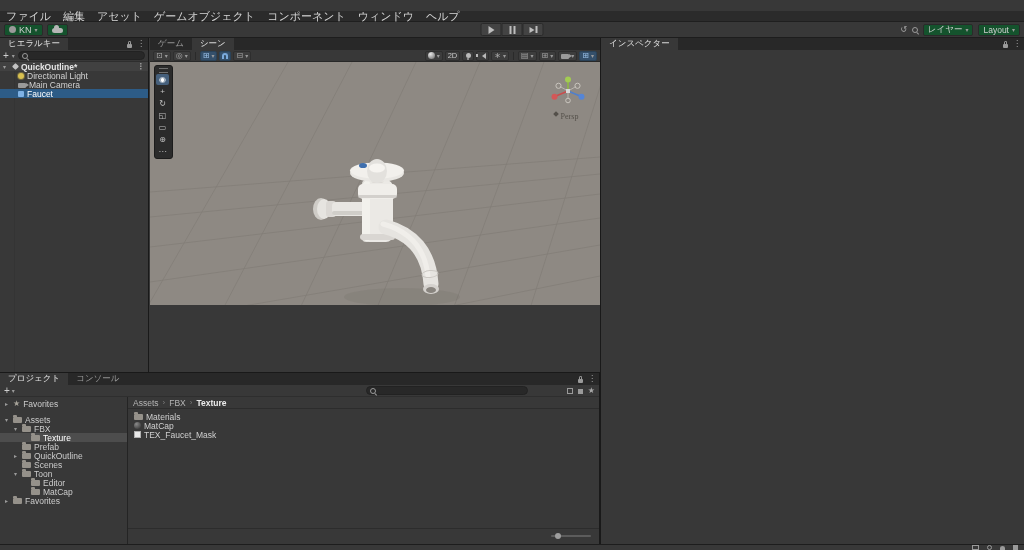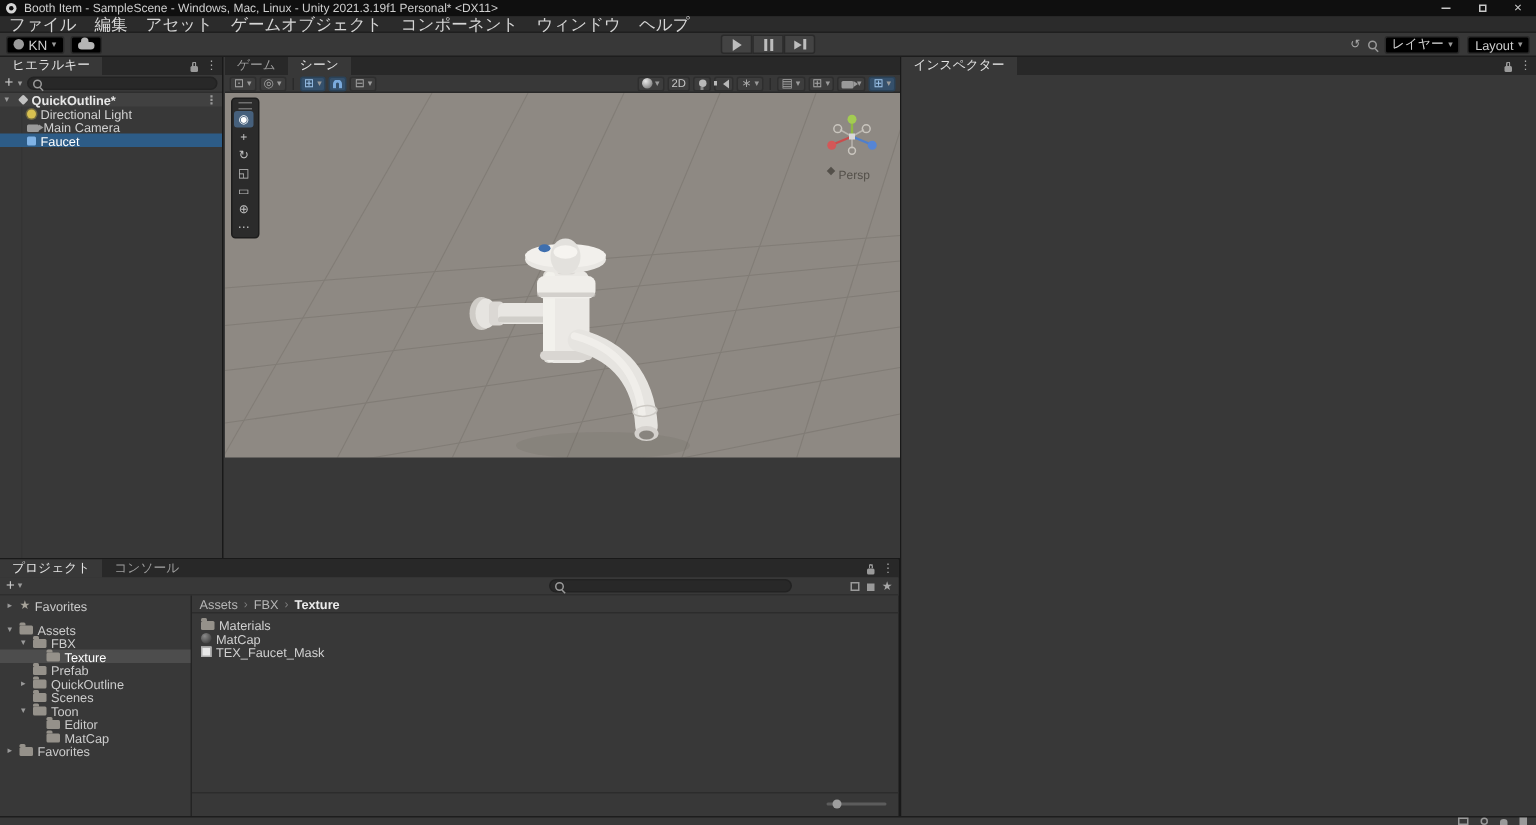--- a/index.html
+++ b/index.html
@@ -16,21 +16,21 @@
   .wc-min{width:6px;height:1px;background:#c8c8c8;}
   .wc-max{width:5px;height:5px;border:1px solid #c8c8c8;box-sizing:border-box;}
   .wc-close{font-size:9px;color:#c8c8c8;line-height:1;}
   
   .menubar{position:absolute;left:0;top:11px;width:1024px;height:11px;background:#2b2b2b;border-bottom:1px solid #1f1f1f;
            box-sizing:border-box;display:flex;align-items:center;}
   .menu-item{padding:0 6px;font-size:11px;color:#d6d6d6;}
   
   .toolbar{position:absolute;left:0;top:22px;width:1024px;height:16px;background:#383838;border-bottom:1px solid #1d1d1d;box-sizing:border-box;}
   .tb-left{position:absolute;left:4px;top:1px;height:13px;display:flex;align-items:center;gap:4px;}
-  .btnish{display:flex;align-items:center;gap:3px;background:#000000;border:1px solid #2a2a2a;border-radius:2px;height:12px;padding:4px 4px;box-sizing:border-box;}
+  .btnish{display:flex;align-items:center;gap:3px;background:#14532d;border:1px solid #2a2a2a;border-radius:2px;height:12px;padding:4px 4px;box-sizing:border-box;}
   .tb-center{position:absolute;left:50%;top:1px;transform:translateX(-50%);display:flex;}
   .tb-btn{width:21px;height:13px;background:#434343;border:1px solid #2a2a2a;display:flex;align-items:center;justify-content:center;box-sizing:border-box;}
   .tb-btn:first-child{border-radius:2px 0 0 2px;}
   .tb-btn:last-child{border-radius:0 2px 2px 0;}
   .tb-right{position:absolute;right:4px;top:1px;height:13px;display:flex;align-items:center;gap:5px;}
   .dd-label{font-size:8.5px;color:#d0d0d0;}
   
   .panel{position:absolute;background:#383838;box-sizing:border-box;}
   .tabbar{position:absolute;left:0;top:0;right:0;height:12px;background:#282828;display:flex;align-items:stretch;}
   .tab{display:flex;align-items:center;padding:0 8px;font-size:8.5px;color:#9e9e9e;gap:3px;}
@@ -100,21 +100,21 @@
   .viewport{position:absolute;top:24px;left:0;right:0;bottom:0;background:#8e8983;overflow:hidden;}
   .tools-overlay{position:absolute;left:4px;top:3px;width:15px;background:#2b2b2b;border:1px solid #1c1c1c;border-radius:3px;padding:1px;}
   .tool-handle{height:6px;display:flex;align-items:center;justify-content:center;}
   .tool-handle::before{content:"";width:9px;height:3px;border-top:1px solid #707070;border-bottom:1px solid #707070;}
   .tool-cell{width:13px;height:11px;display:flex;align-items:center;justify-content:center;border-radius:2px;margin-top:1px;}
   .tool-cell .ti{color:#c2c2c2;font-size:8px;}
   .tool-cell.active{background:#46607c;}
   .tool-cell.active .ti{color:#fff;}
   .gizmo{position:absolute;right:10px;top:12px;width:44px;height:36px;}
   .persp{position:absolute;right:6px;top:50px;width:56px;display:flex;align-items:flex-start;justify-content:center;gap:3px;
-         font-size:8px;color:#54504a;}
+         font-size:8px;color:#54504a;font-family:Liberation Serif, serif;}
   .persp-ic{width:4px;height:4px;background:#54504a;transform:rotate(45deg);}
   
   #inspector{left:600px;top:38px;width:424px;height:506px;border-left:1px solid #191919;}
   .inspector-body{position:absolute;top:12px;left:0;right:0;bottom:0;background:#383838;}
   
   #project{left:0;top:372px;width:600px;height:172px;border-top:1px solid #191919;border-right:1px solid #191919;}
   .p-toolbar{position:absolute;top:12px;left:0;right:0;height:12px;background:#383838;border-bottom:1px solid #2e2e2e;box-sizing:border-box;}
   .p-plus{position:absolute;left:4px;top:1px;display:flex;align-items:center;gap:2px;height:10px;}
   .p-search{position:absolute;left:366px;top:1px;width:162px;height:9px;background:#282828;border:1px solid #222;border-radius:5px;
             display:flex;align-items:center;gap:2px;padding:0 3px;box-sizing:border-box;}
@@ -137,35 +137,20 @@
   .zoom-knob{position:absolute;left:4px;top:-2px;width:6px;height:6px;border-radius:50%;background:#9e9e9e;}
   
   .statusbar{position:absolute;left:0;top:544px;width:1024px;height:6px;background:#383838;border-top:1px solid #1d1d1d;box-sizing:border-box;}
   .sb-icons{position:absolute;right:6px;top:0;height:5px;display:flex;align-items:center;gap:8px;}
 </style>
 </head>
 <body>
 
 <div id="root">
 
-  <div class="titlebar">
-    <span class="unity-logo ic"></span>
-    <span class="title-text">Booth Item - SampleScene - Windows, Mac, Linux - Unity 2021.3.19f1 Personal* &lt;DX11&gt;</span>
-    <div class="win-controls">
-      <span class="wc">
-          <span class="wc-min"></span>
-        </span>
-      <span class="wc">
-          <span class="wc-max"></span>
-        </span>
-      <span class="wc">
-          <span class="wc-close">×</span>
-        </span>
-    </div>
-  </div>
 
   <div class="menubar" id="menubar">
       <span class="menu-item">ファイル</span>
       <span class="menu-item">編集</span>
       <span class="menu-item">アセット</span>
       <span class="menu-item">ゲームオブジェクト</span>
       <span class="menu-item">コンポーネント</span>
       <span class="menu-item">ウィンドウ</span>
       <span class="menu-item">ヘルプ</span>
     </div>

